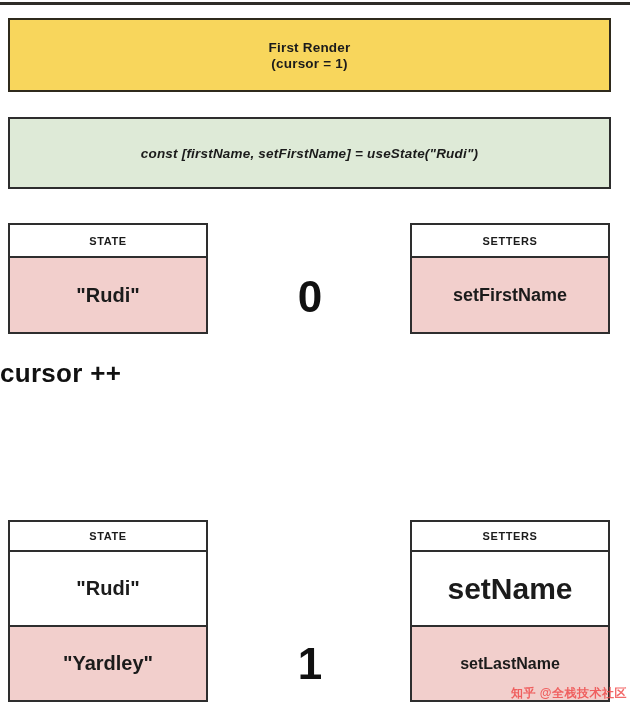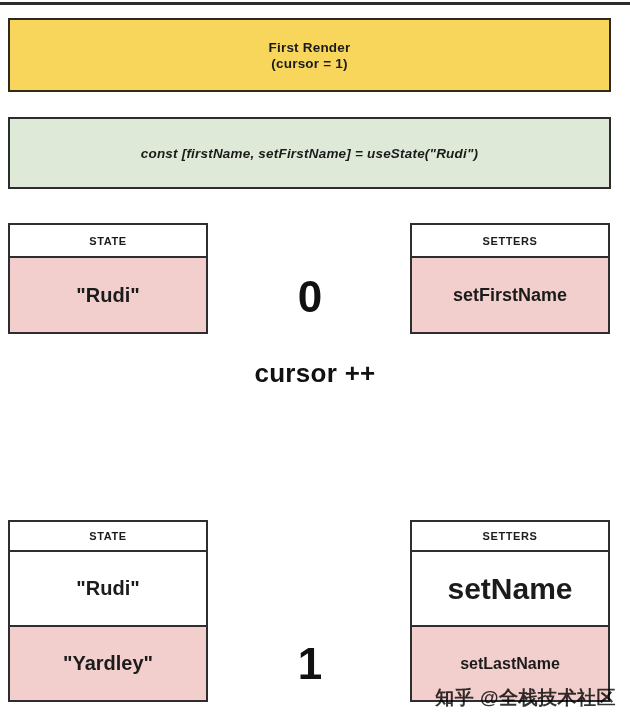--- a/index.html
+++ b/index.html
@@ -105,30 +105,29 @@
     font-size: 44px;
     color: #111111;
   }
   .bignum.n0 { top: 258px; height: 78px; }
   .bignum.n1 { top: 625px; height: 77px; }
 
   .cursorlabel {
     position: absolute;
     left: 0; top: 358px;
     width: 630px;
-    text-align: center;
     font-size: 26px;
     letter-spacing: 0.3px;
     color: #111111;
   }
   .watermark {
     position: absolute;
-    right: 14px; top: 685px;
-    font-size: 19px;
-    color: #000000;
+    right: 3px; top: 685px;
+    font-size: 12px;
+    color: #ef4444;
     opacity: 0.8;
     letter-spacing: 0.5px;
     z-index: 5;
   }
 </style>
 </head>
 <body>
 
 <div class="canvas">
 

